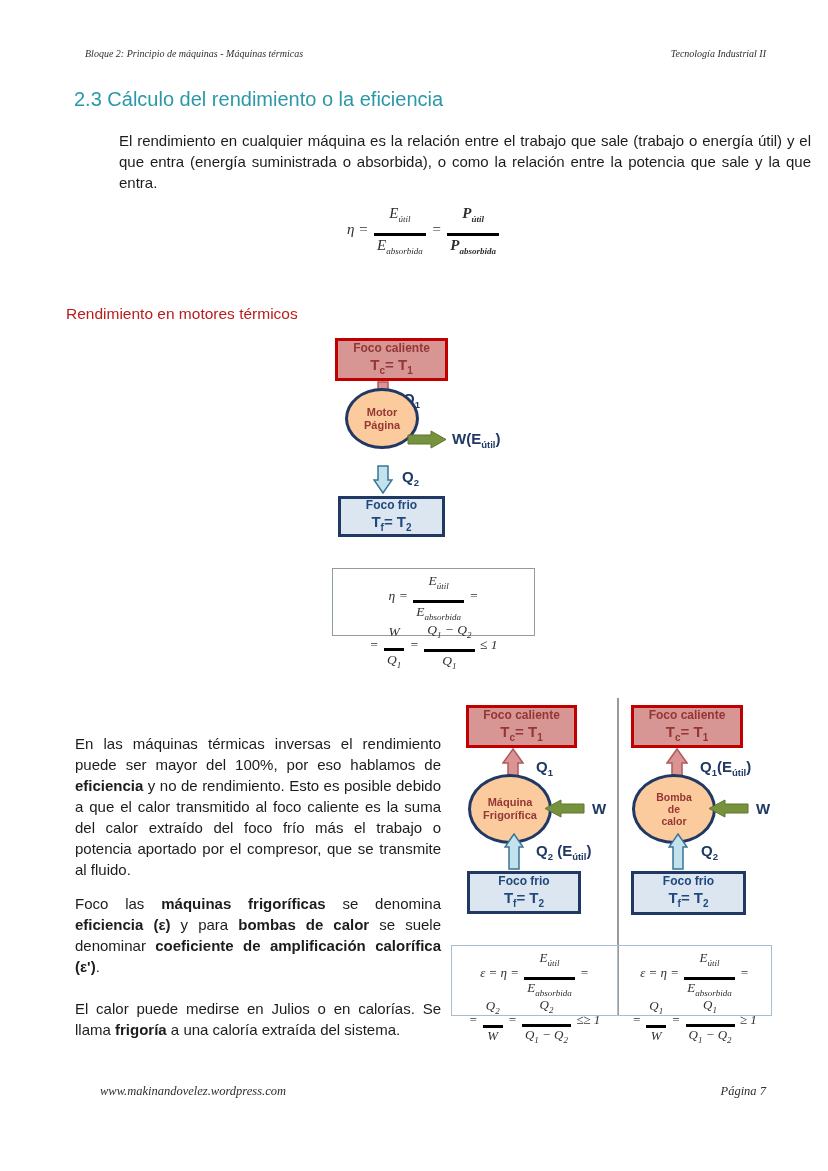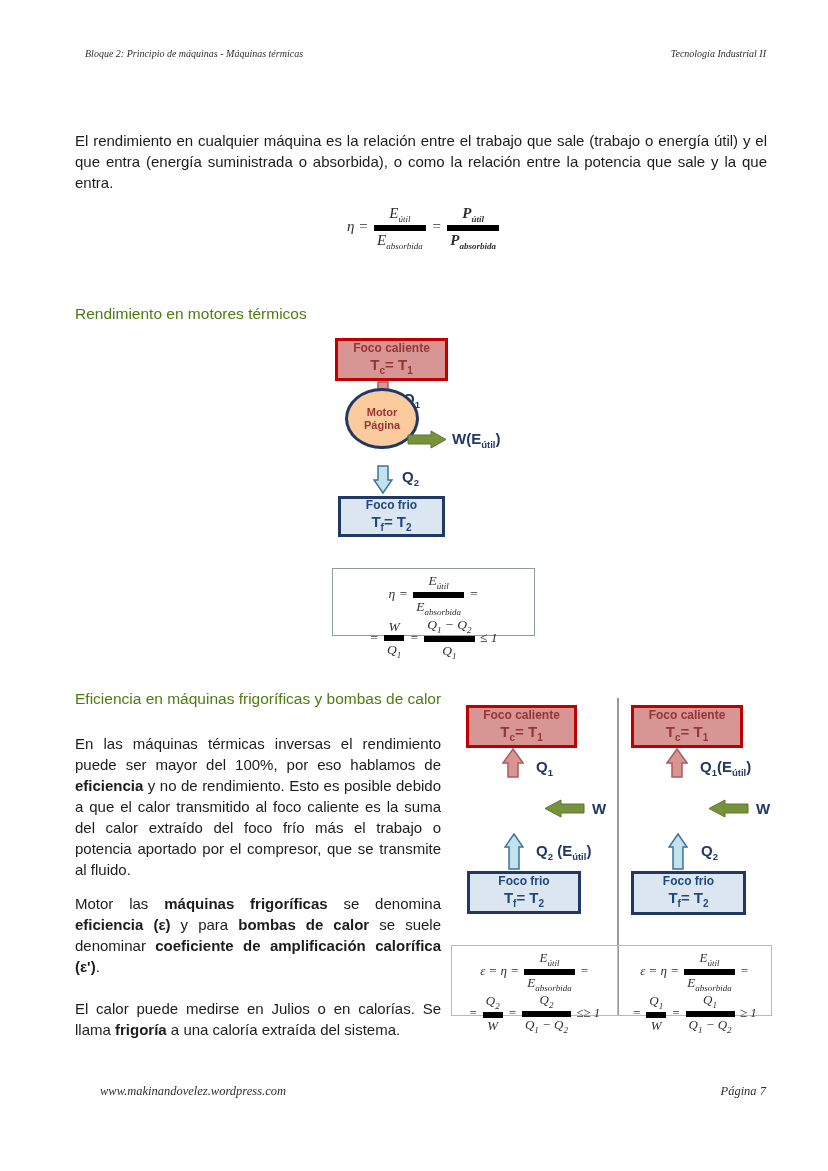--- a/index.html
+++ b/index.html
@@ -9,36 +9,36 @@
   .hdr { position:absolute; top:48px; font-family:"Liberation Serif", serif;
          font-style:italic; font-size:10px; color:#2e2e2e; }
   .hdr-l { left:85px; }
   .hdr-r { right:62px; }
   .ftr { position:absolute; top:1084px; font-family:"Liberation Serif", serif;
          font-style:italic; font-size:12.5px; color:#2e2e2e;margin-left:35px; }
   .ftr-l { left:65px; }
   .ftr-r { right:62px; }
 
   .title { position:absolute; left:74px; top:88px; font-size:20px; color:#2B98A9; }
-  .h2 { position:absolute; left:75px; font-size:15.5px; line-height:21.5px; color:#4d7c0f; }
+  .h2 { position:absolute; left:66px; font-size:15.5px; line-height:21.5px; color:#b91c1c;text-align:right; }
   .h-motor { top:303px; }
   .h-fridge { top:688px; width:372px; }
 
   .para { position:absolute; left:75px; width:366px; font-size:15px; line-height:21px;
           color:#1c1c1c; text-align:justify; }
-  .intro { top:130px; width:692px; }
+  .intro { top:130px; width:692px;margin-left:44px; }
   .p1 { top:733px; } .p2 { top:893px; } .p3 { top:998px; }
   .para b { font-weight:bold; }
 
   
   .math { position:absolute; font-family:"Liberation Serif", serif; font-style:italic;
           color:#2f2f2f; }
   .fmain { left:326px; top:205px; width:196px; text-align:center; font-size:15px; }
   .fr { display:inline-block; vertical-align:middle; text-align:center; margin:0 2px; line-height:1.12; }
-  .fr .n { display:block; border-bottom:6px solid #000000; padding:0 3px 1px; }
+  .fr .n { display:block; border-bottom:3px solid #000000; padding:0 3px 9px; }
   .fr .d { display:block; padding:1px 3px 0; }
   .math sub, .fbox sub { font-size:9px; line-height:1; }
   .bold { font-weight:bold; }
 
   .fbox { position:absolute; border:1px solid #8f9ca4; text-align:center;
           font-family:"Liberation Serif", serif; font-style:italic; color:#2f2f2f;
           box-sizing:border-box; }
   #fbox-motor { font-size:13.5px; padding-top:3px; }
   .fbox-small { font-size:13px; padding-top:4px; border-color:#A9BECC; }
   .fline { margin:1px 0; white-space:nowrap; }
@@ -67,20 +67,21 @@
 </head>
 <body>
 
 <div id="page">
 
   <div class="hdr hdr-l">Bloque 2: Principio de máquinas - Máquinas térmicas</div>
   <div class="hdr hdr-r">Tecnología Industrial II</div>
   <div class="ftr ftr-l">www.makinandovelez.wordpress.com</div>
   <div class="ftr ftr-r">Página 7</div>
 
+  <div class="title">2.3 Cálculo del rendimiento o la eficiencia</div>
   <div class="para intro">El rendimiento en cualquier máquina es la relación entre el trabajo que sale (trabajo o energía útil) y el que entra (energía suministrada o absorbida), o como la relación entre la potencia que sale y la que entra.</div>
 
   <div class="math fmain">
     <span>η</span>
     <span>=</span>
     <span class="fr">
       <span class="n"><span>E</span><sub>útil</sub></span>
       <span class="d"><span>E</span><sub>absorbida</sub></span>
     </span>
     <span>=</span>
@@ -140,37 +141,40 @@
       </span>
       <span>=</span>
       <span class="fr">
         <span class="n"><span>Q</span><sub>1</sub> <span>−</span> <span>Q</span><sub>2</sub></span>
         <span class="d"><span>Q</span><sub>1</sub></span>
       </span>
       <span>≤ 1</span>
     </div>
   </div>
 
-  <div class="h2 h-fridge">Eficiencia en máquinas frigoríficas y bombas de calor</div>
 
   <div class="para p1"><span>En las máquinas térmicas inversas el rendimiento puede ser mayor del 100%, por eso hablamos de </span><b>eficiencia</b><span> y no de rendimiento. Esto es posible debido a que el calor transmitido al foco caliente es la suma del calor extraído del foco frío más el trabajo o potencia aportado por el compresor, que se transmite al fluido.</span></div>
 
-  <div class="para p2"><span>Motor las </span><b>máquinas frigoríficas</b><span> se denomina </span><b>eficiencia (ε)</b><span> y para </span><b>bombas de calor</b><span> se suele denominar </span><b>coeficiente de amplificación calorífica (ε')</b><span>.</span></div>
+  <div class="para p2"><span>Foco las </span><b>máquinas frigoríficas</b><span> se denomina </span><b>eficiencia (ε)</b><span> y para </span><b>bombas de calor</b><span> se suele denominar </span><b>coeficiente de amplificación calorífica (ε')</b><span>.</span></div>
 
   <div class="para p3"><span>El calor puede medirse en Julios o en calorías. Se llama </span><b>frigoría</b><span> a una caloría extraída del sistema.</span></div>
 
   <div class="tbox hot" style="left:466px;top:705px;width:111px;height:43px">
     <div class="bl1">Foco caliente</div>
     <div class="bl2"><span>T</span><sub>c</sub><span>= T</span><sub>1</sub></div>
   </div>
   <svg class="arr" style="left:502px;top:748px" width="22" height="30" viewBox="0 0 22 30">
     <polygon points="11,1 21,15 16,15 16,29 6,29 6,15 1,15" fill="#D99594" stroke="#B05A5A" stroke-width="1.5"></polygon>
   </svg>
   <div class="qlbl" style="left:536px;top:758px"><span>Q</span><sub>1</sub></div>
 
+  <div class="ell" style="left:468px;top:774px;width:84px;height:70px">
+    <div>Máquina</div>
+    <div>Frigorífica</div>
+  </div>
   <svg class="arr" style="left:544px;top:799px" width="41" height="19" viewBox="0 0 41 19">
     <polygon points="40,5 17,5 17,1 1,9.5 17,18 17,14 40,14" fill="#76923C" stroke="#5E7630" stroke-width="1"></polygon>
   </svg>
   <div class="qlbl" style="left:592px;top:800px"><span>W</span></div>
 
   <svg class="arr" style="left:504px;top:833px" width="20" height="37" viewBox="0 0 20 37">
     <polygon points="10,1 19,14 15,14 15,36 5,36 5,14 1,14" fill="#C2E3EE" stroke="#3D7396" stroke-width="1.5"></polygon>
   </svg>
   <div class="qlbl" style="left:536px;top:842px"><span>Q</span><sub>2</sub><span> (E</span><sub>útil</sub><span>)</span></div>
 
@@ -181,20 +185,25 @@
 
   <div class="tbox hot" style="left:631px;top:705px;width:112px;height:43px">
     <div class="bl1">Foco caliente</div>
     <div class="bl2"><span>T</span><sub>c</sub><span>= T</span><sub>1</sub></div>
   </div>
   <svg class="arr" style="left:666px;top:748px" width="22" height="30" viewBox="0 0 22 30">
     <polygon points="11,1 21,15 16,15 16,29 6,29 6,15 1,15" fill="#D99594" stroke="#B05A5A" stroke-width="1.5"></polygon>
   </svg>
   <div class="qlbl" style="left:700px;top:758px"><span>Q</span><sub>1</sub><span>(E</span><sub>útil</sub><span>)</span></div>
 
+  <div class="ell ell3" style="left:632px;top:774px;width:84px;height:70px">
+    <div>Bomba</div>
+    <div>de</div>
+    <div>calor</div>
+  </div>
   <svg class="arr" style="left:708px;top:799px" width="41" height="19" viewBox="0 0 41 19">
     <polygon points="40,5 17,5 17,1 1,9.5 17,18 17,14 40,14" fill="#76923C" stroke="#5E7630" stroke-width="1"></polygon>
   </svg>
   <div class="qlbl" style="left:756px;top:800px"><span>W</span></div>
 
   <svg class="arr" style="left:668px;top:833px" width="20" height="37" viewBox="0 0 20 37">
     <polygon points="10,1 19,14 15,14 15,36 5,36 5,14 1,14" fill="#C2E3EE" stroke="#3D7396" stroke-width="1.5"></polygon>
   </svg>
   <div class="qlbl" style="left:701px;top:842px"><span>Q</span><sub>2</sub></div>
 

